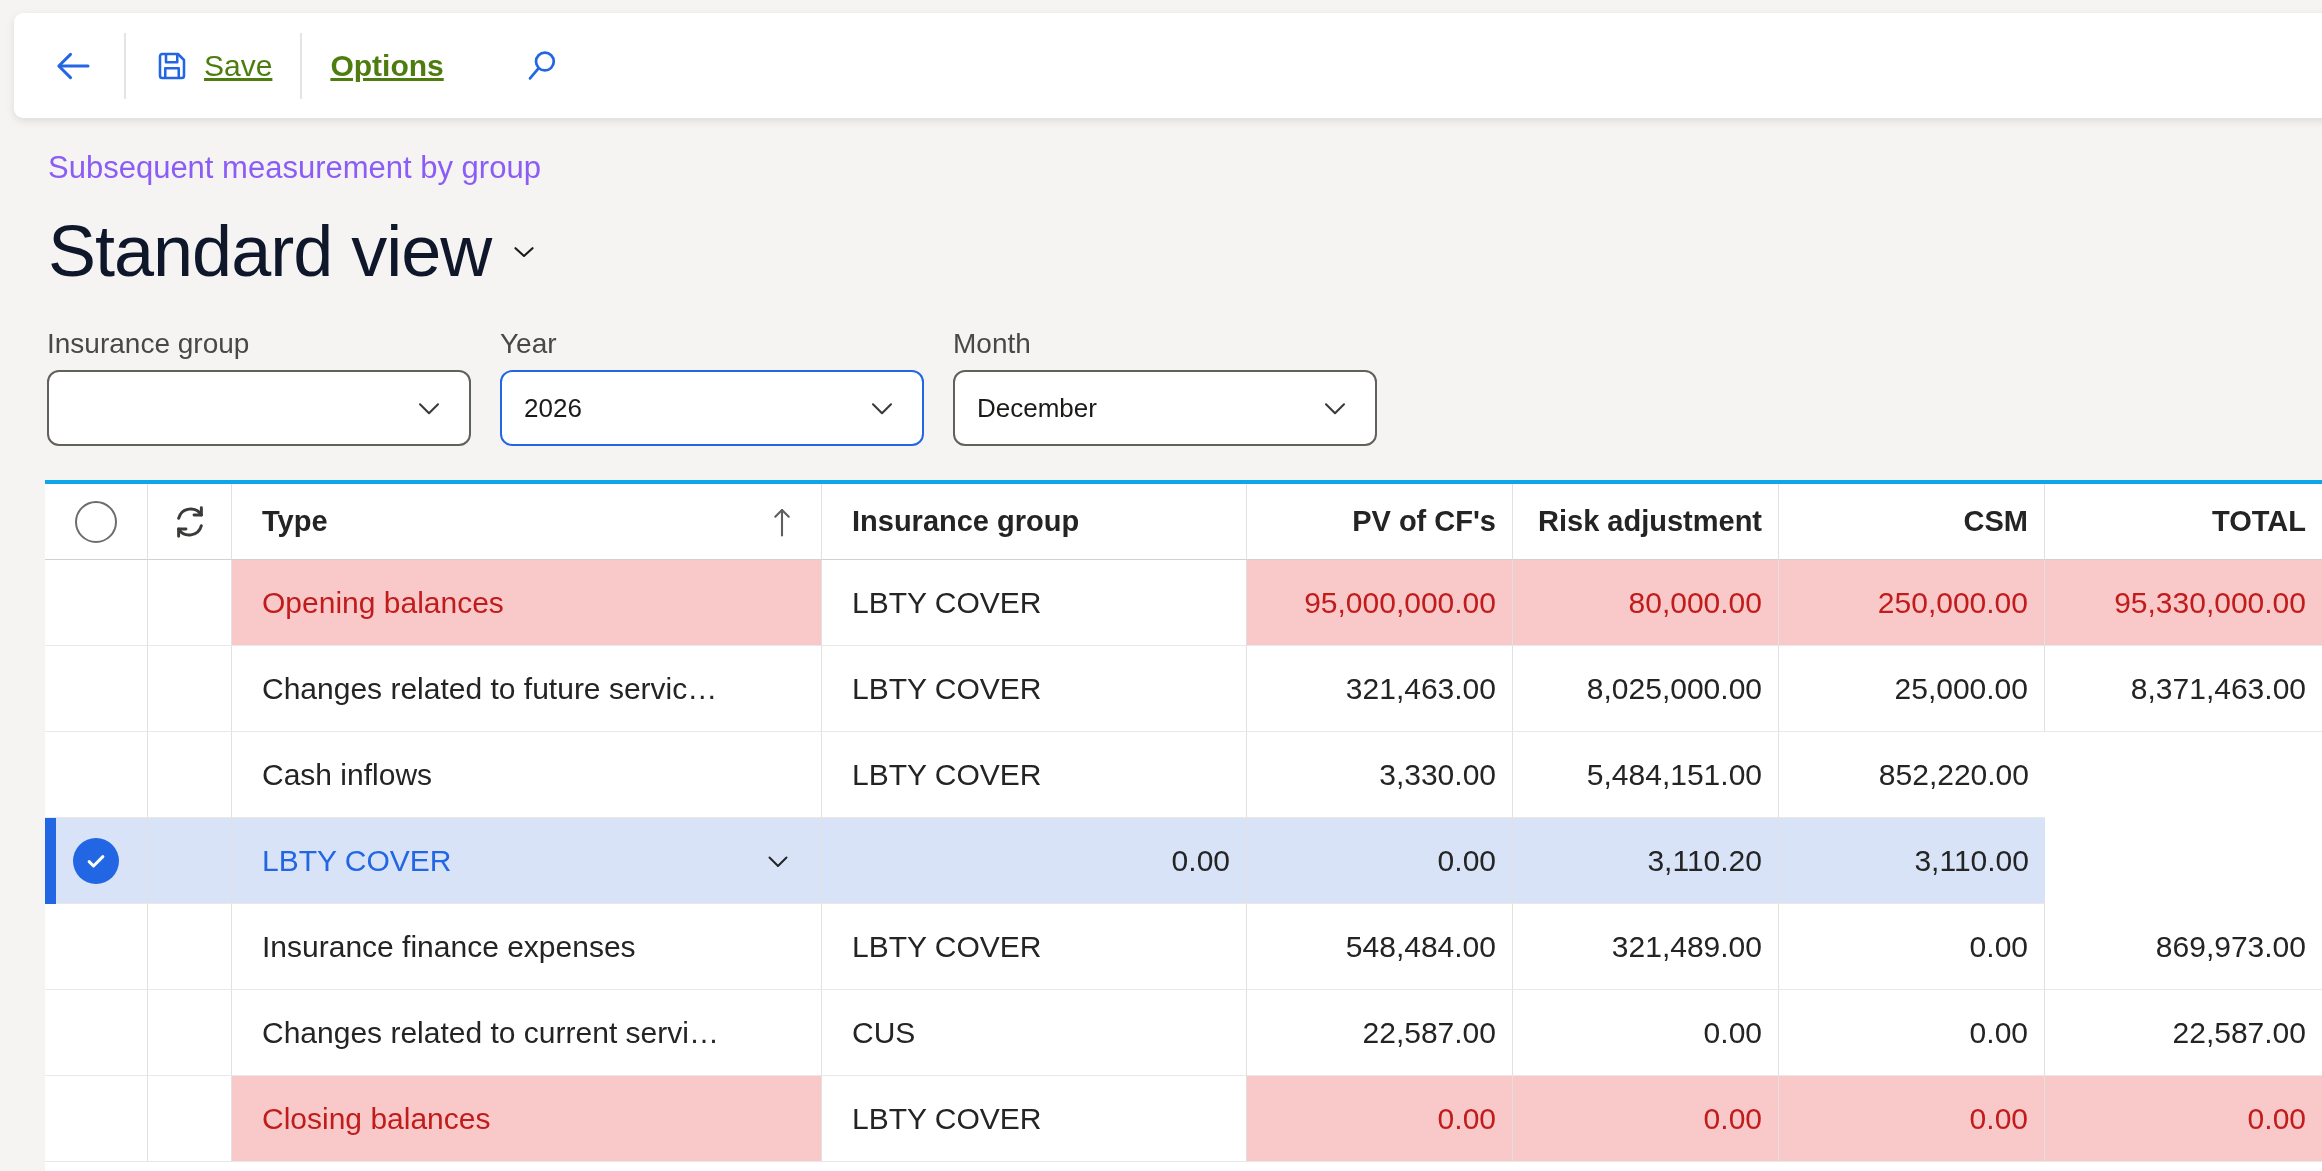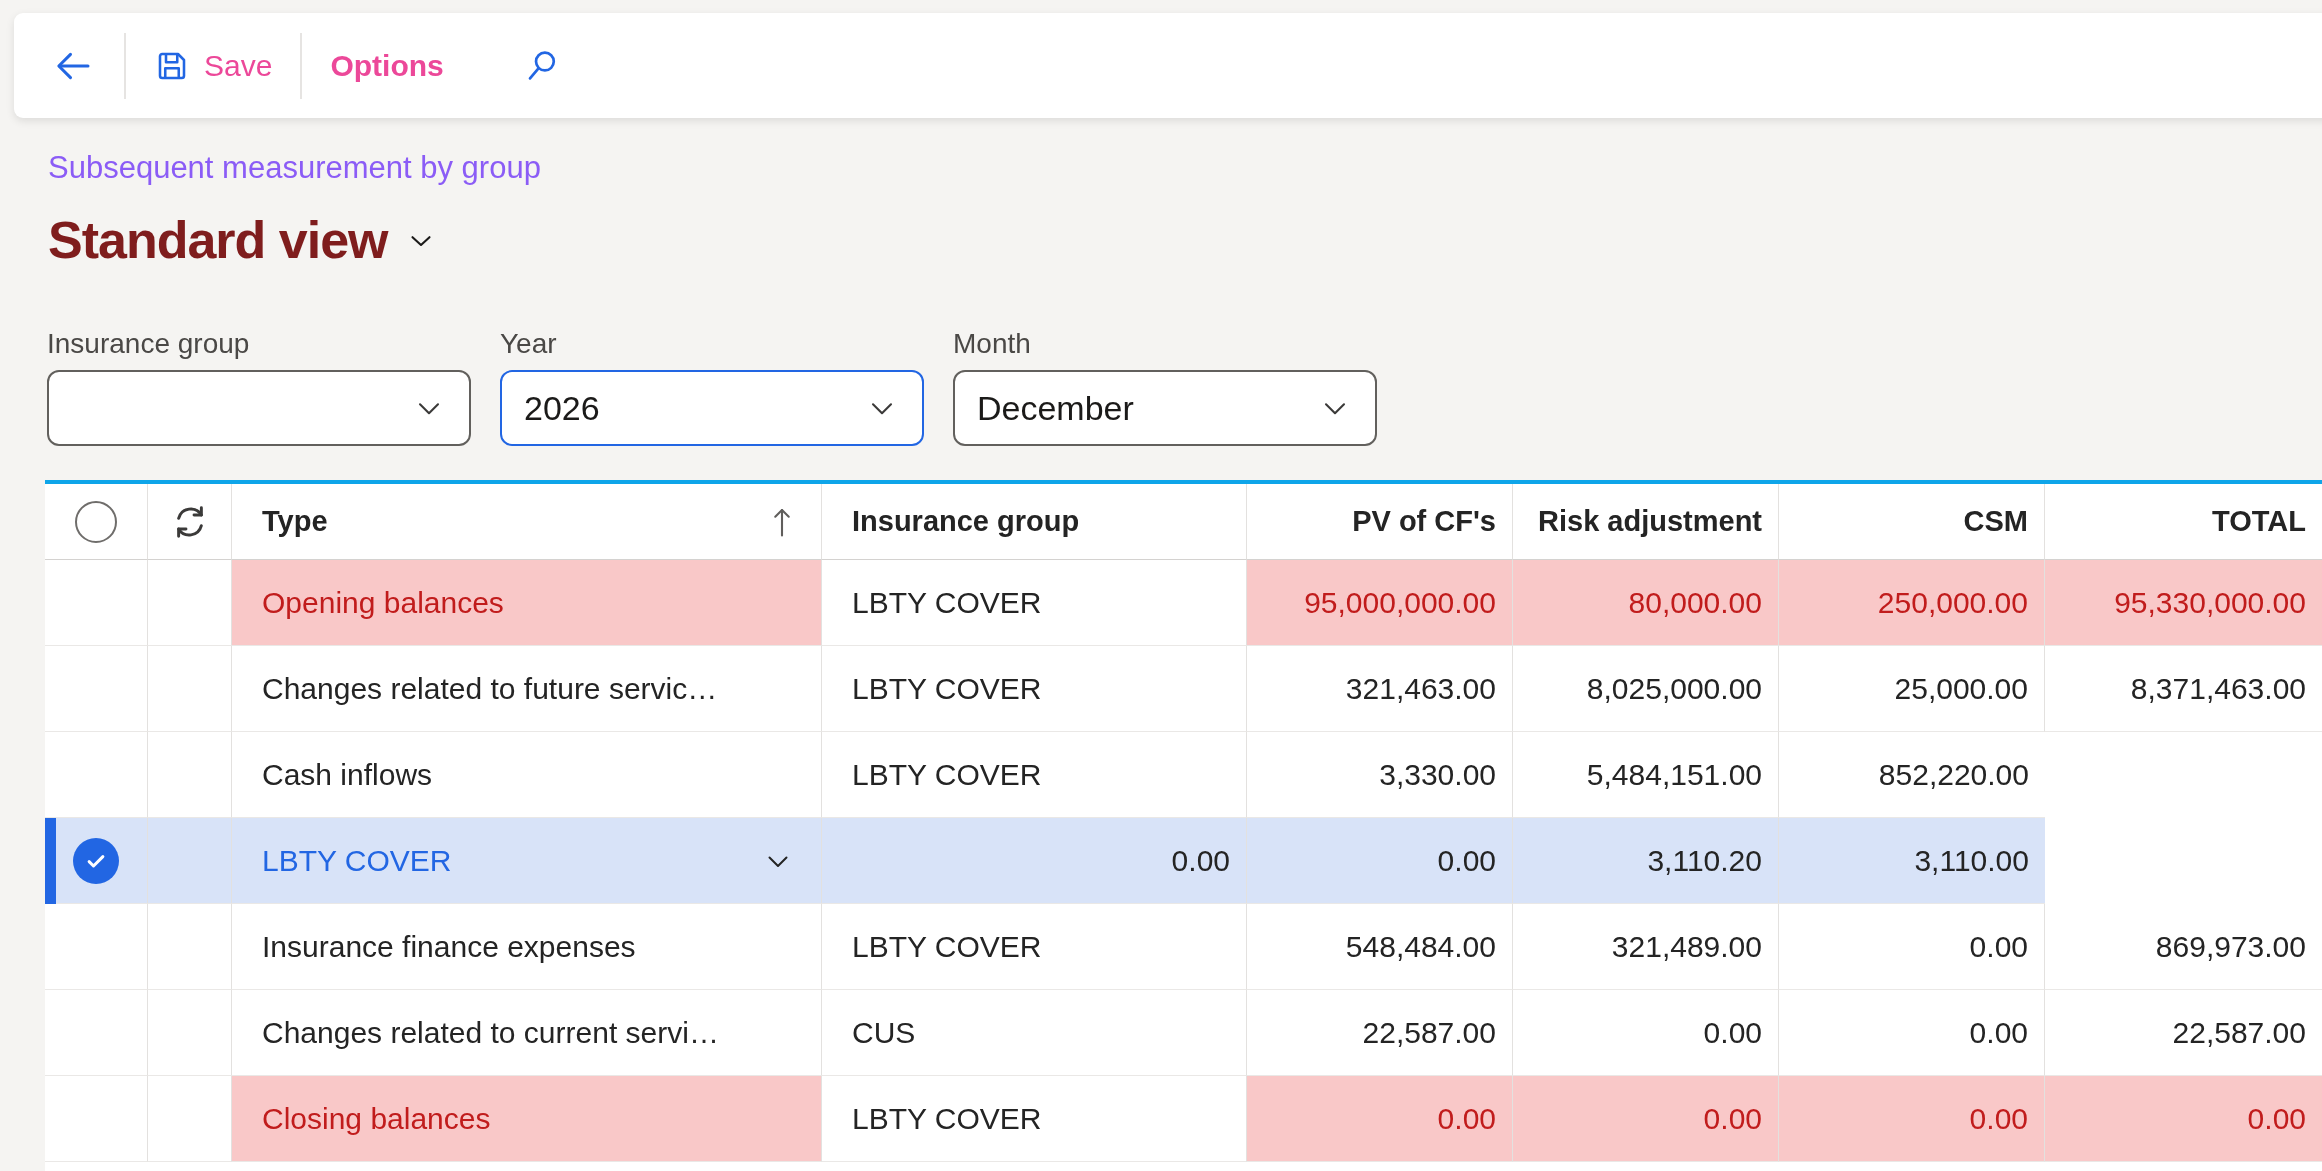--- a/index.html
+++ b/index.html
@@ -12,37 +12,37 @@
     overflow:hidden;
   }
   
   .cmdbar {
     position:absolute; left:14px; top:13px; right:-20px; height:105px;
     background:#ffffff; border-radius:9px;
     box-shadow:0 3px 8px rgba(0,0,0,.10);
     display:flex; align-items:center; padding-left:16px;
   }
   .cmd-btn { display:flex; align-items:center; gap:14px; height:78px; padding:0 20px;
-    background:transparent; border:none; cursor:pointer; font-size:30px; color:#ec4899;
-    font-family:inherit; }
+    background:transparent; border:none; cursor:pointer; font-size:30px; color:#4d7c0f;
+    font-family:inherit;text-decoration:underline; }
   .cmd-divider { width:2px; height:66px; background:#e6e4e2; margin:0 8px; }
   .bold { font-weight:700; }
   
   .caption { position:absolute; left:48px; top:150px; font-size:31px; color:#8b5cf6; }
   .view-title { position:absolute; left:48px; top:210px; display:flex; align-items:center; gap:16px; cursor:pointer; }
-  .view-title .vt { font-size:52px; font-weight:700; color:#7f1d1d; letter-spacing:-1px; }
+  .view-title .vt { font-size:72px; font-weight:400; color:#0f172a; letter-spacing:-1px; }
   
   .filters { position:absolute; left:47px; top:328px; display:flex; gap:29px; }
   .filter { display:flex; flex-direction:column; }
   .filter .flabel { font-size:28px; color:#4a4846; margin-bottom:10px; }
   .combo {
     width:424px; height:76px; background:#fff;
     border:2px solid #62605d; border-radius:12px;
     display:flex; align-items:center; padding:0 22px;
-    font-size:34px; color:#1b1a19; cursor:pointer;
+    font-size:26px; color:#1b1a19; cursor:pointer;
   }
   .combo.focused { border-color:#2266e3; }
   .combo .cval { flex:1; white-space:nowrap; overflow:hidden; }
   
   .gridtable { position:absolute; left:45px; top:480px; right:0; bottom:0;
     background:#fff; display:flex; flex-direction:column; border-top:4px solid #0ea5e9; }
   .trow, .thead {
     display:grid;
     grid-template-columns:103px 84px 590px 425px 266px 266px 266px minmax(0,1fr);
     position:relative; background:#fff; flex:none;

